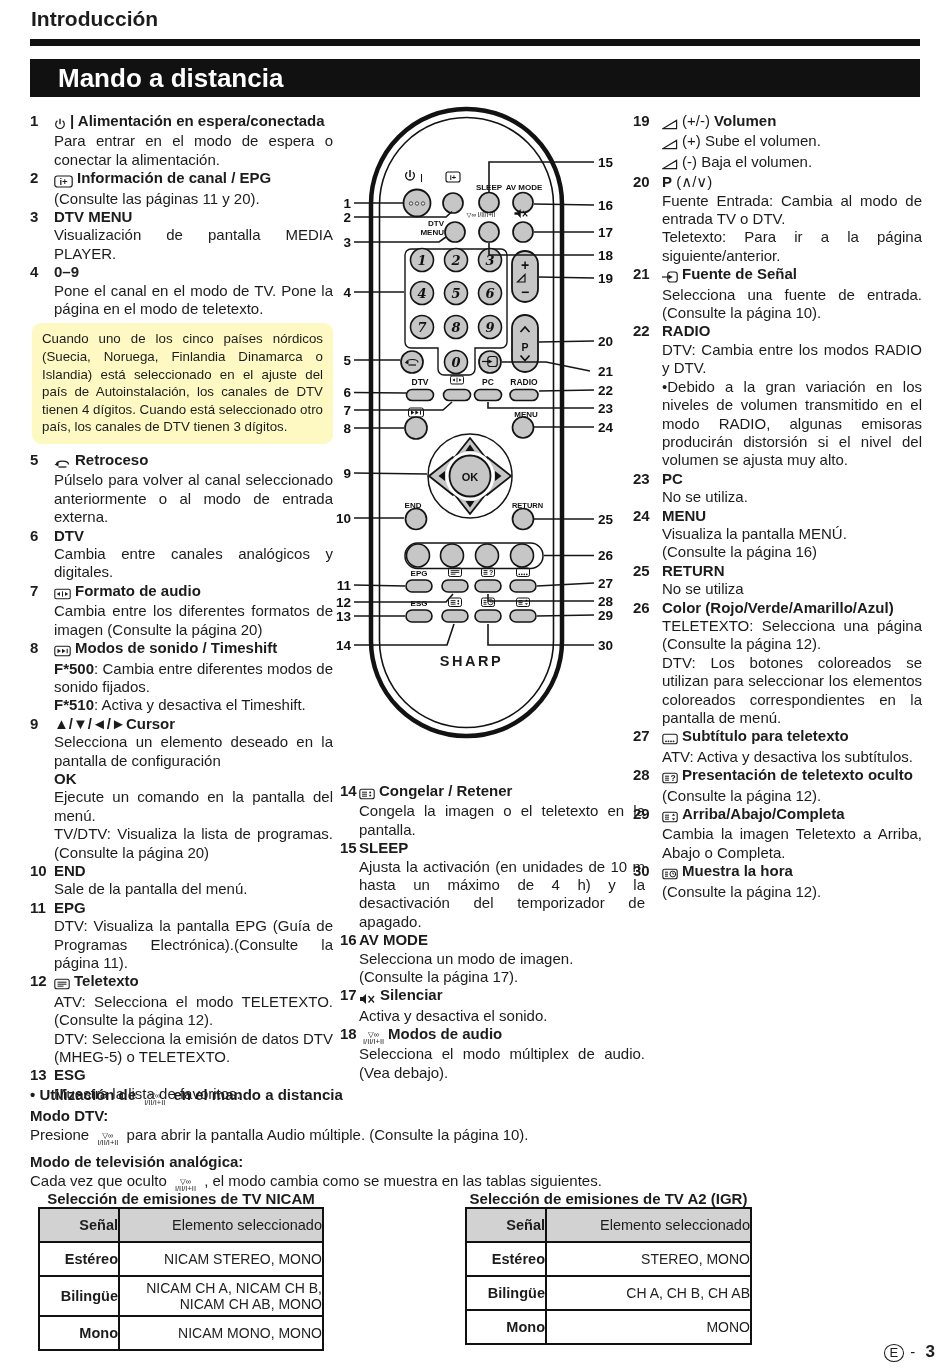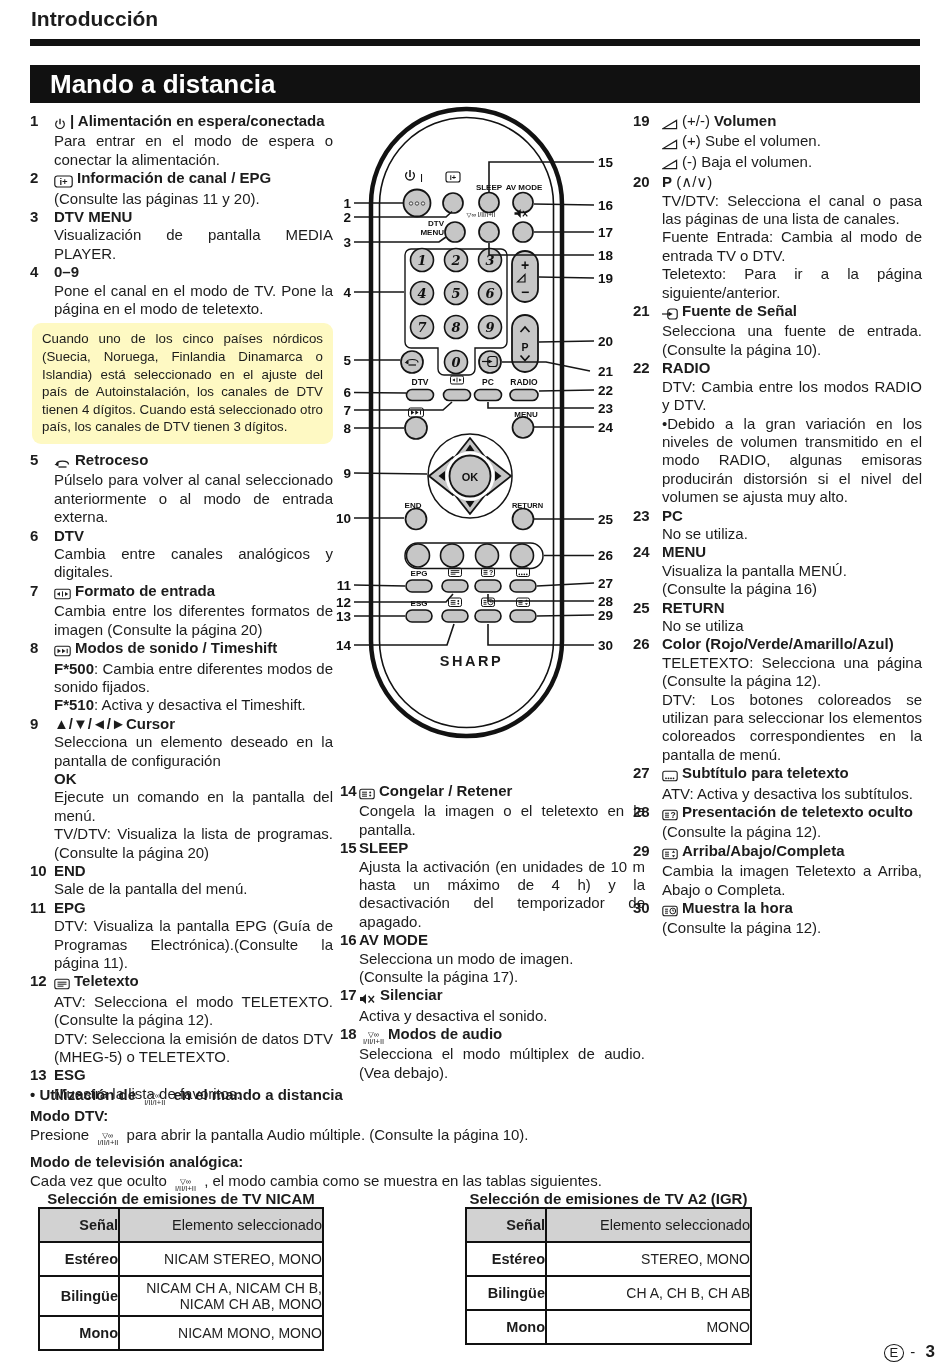--- a/index.html
+++ b/index.html
@@ -1,21 +1,21 @@
 <!DOCTYPE html>
 <html><head>
 <meta charset="utf-8">
 <style>
   html,body{margin:0;padding:0;background:#9a9a9a;}
   .page{position:relative;width:950px;height:1372px;background:#ffffff;margin:0 auto;
         font-family:"Liberation Sans",sans-serif;color:#1c1c1c;overflow:hidden;}
   .doc-header{position:absolute;left:31px;top:7px;font-size:21px;font-weight:bold;}
   .rule{position:absolute;left:30px;top:39px;width:890px;height:7px;background:#111;}
-  .secbar{position:absolute;left:30px;top:65px;width:890px;height:38px;background:#111;color:#fff;
-          font-size:26px;font-weight:bold;line-height:38px;padding-left:20px;box-sizing:border-box;}
+  .secbar{position:absolute;left:30px;top:59px;width:890px;height:38px;background:#111;color:#fff;
+          font-size:26px;font-weight:bold;line-height:38px;padding-left:28px;box-sizing:border-box;}
   .col{position:absolute;font-size:15px;line-height:18.4px;}
   .col-left{left:30px;top:112px;width:303px;}
   .col-mid{left:340px;top:782px;width:305px;}
   .col-right{left:633px;top:112px;width:289px;}
   .item{display:flex;}
   .item .num{font-weight:bold;flex:0 0 24px;}
   .col-mid .item .num{flex-basis:19px;}
   .col-right .item .num{flex-basis:29px;}
   .item .bd{flex:1;min-width:0;}
   .head,.line{text-align:justify;}
@@ -111,21 +111,21 @@
         </div>
       </div>
       <div class="item">
         <div class="num">7</div>
         <div class="bd">
           <div class="head"><span class="inl-ic"><svg width="17" height="12" viewBox="0 0 17 12">
                 <rect x="0.8" y="1.2" width="15.4" height="9.6" rx="1.5" fill="none" stroke="#1c1c1c" stroke-width="1.1"></rect>
                 <polygon points="2.8,6 6,3.9 6,8.1" fill="#1c1c1c"></polygon>
                 <polygon points="14.2,6 11,3.9 11,8.1" fill="#1c1c1c"></polygon>
                 <line x1="8.5" y1="3.3" x2="8.5" y2="8.7" stroke="#1c1c1c" stroke-width="1"></line>
-              </svg></span><b>Formato de entrada</b></div>
+              </svg></span><b>Formato de audio</b></div>
           <div class="line"><span>Cambia entre los diferentes formatos de imagen (Consulte la página 20)</span></div>
         </div>
       </div>
       <div class="item">
         <div class="num">8</div>
         <div class="bd">
           <div class="head"><span class="inl-ic"><svg width="17" height="12" viewBox="0 0 17 12">
                 <rect x="0.8" y="1.2" width="15.4" height="9.6" rx="2" fill="none" stroke="#1c1c1c" stroke-width="1.1"></rect>
                 <polygon points="3.5,3.8 3.5,8.2 7,6" fill="#1c1c1c"></polygon>
                 <polygon points="8,3.8 8,8.2 11.5,6" fill="#1c1c1c"></polygon>
@@ -241,21 +241,20 @@
               </svg></span><span>(+) Sube el volumen.</span></div>
           <div class="line"><span class="inl-ic"><svg width="16" height="11" viewBox="0 0 16 11">
                 <polygon points="1,9.6 14.6,9.6 14.6,1.4" fill="none" stroke="#1c1c1c" stroke-width="1.2"></polygon>
               </svg></span><span>(-) Baja el volumen.</span></div>
         </div>
       </div>
       <div class="item">
         <div class="num">20</div>
         <div class="bd">
           <div class="head"><b>P</b><span> (∧/∨)</span></div>
-          <div class="line"><span>TV/DTV: Selecciona el canal o pasa las páginas de una lista de canales.</span></div>
           <div class="line"><span>Fuente Entrada: Cambia al modo de entrada TV o DTV.</span></div>
           <div class="line"><span>Teletexto: Para ir a la página siguiente/anterior.</span></div>
         </div>
       </div>
       <div class="item">
         <div class="num">21</div>
         <div class="bd">
           <div class="head"><span class="inl-ic"><svg width="16" height="12" viewBox="0 0 16 12">
                 <rect x="5.8" y="1" width="9.4" height="10" rx="2.5" fill="none" stroke="#1c1c1c" stroke-width="1.2"></rect>
                 <line x1="0" y1="6" x2="8" y2="6" stroke="#1c1c1c" stroke-width="1.2"></line>

